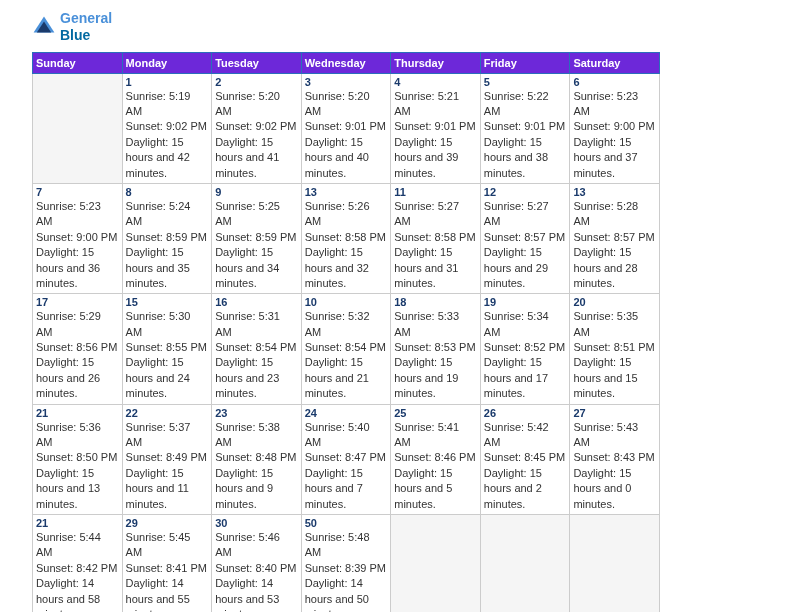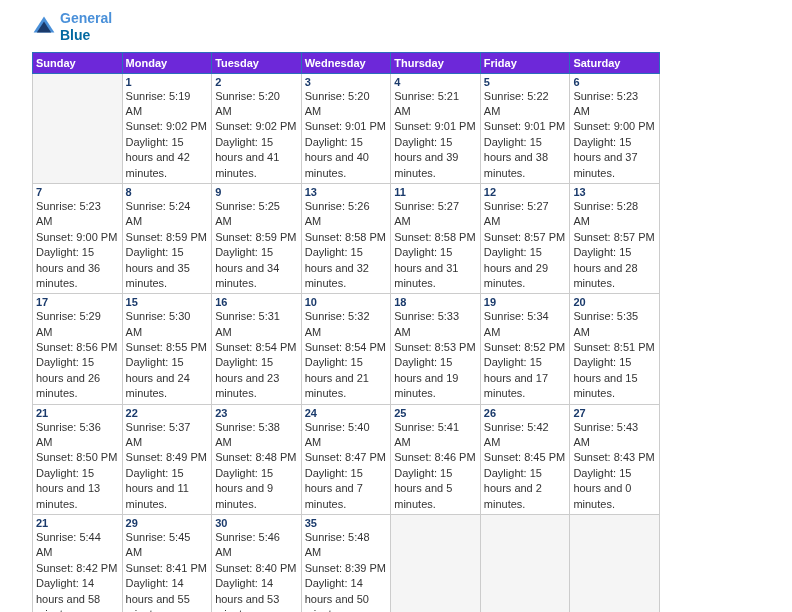--- a/index.html
+++ b/index.html
@@ -248,21 +248,21 @@
           </td>
           <td>
             <div class="day-num">29</div>
             <div class="day-info">Sunrise: 5:45 AM<br>Sunset: 8:41 PM<br>Daylight: 14 hours and 55 minutes.</div>
           </td>
           <td>
             <div class="day-num">30</div>
             <div class="day-info">Sunrise: 5:46 AM<br>Sunset: 8:40 PM<br>Daylight: 14 hours and 53 minutes.</div>
           </td>
           <td>
-            <div class="day-num">35</div>
+            <div class="day-num">50</div>
             <div class="day-info">Sunrise: 5:48 AM<br>Sunset: 8:39 PM<br>Daylight: 14 hours and 50 minutes.</div>
           </td>
           <td class="empty"></td>
           <td class="empty"></td>
           <td class="empty"></td>
         </tr>
       </tbody>
   </table>
 </div>
 

